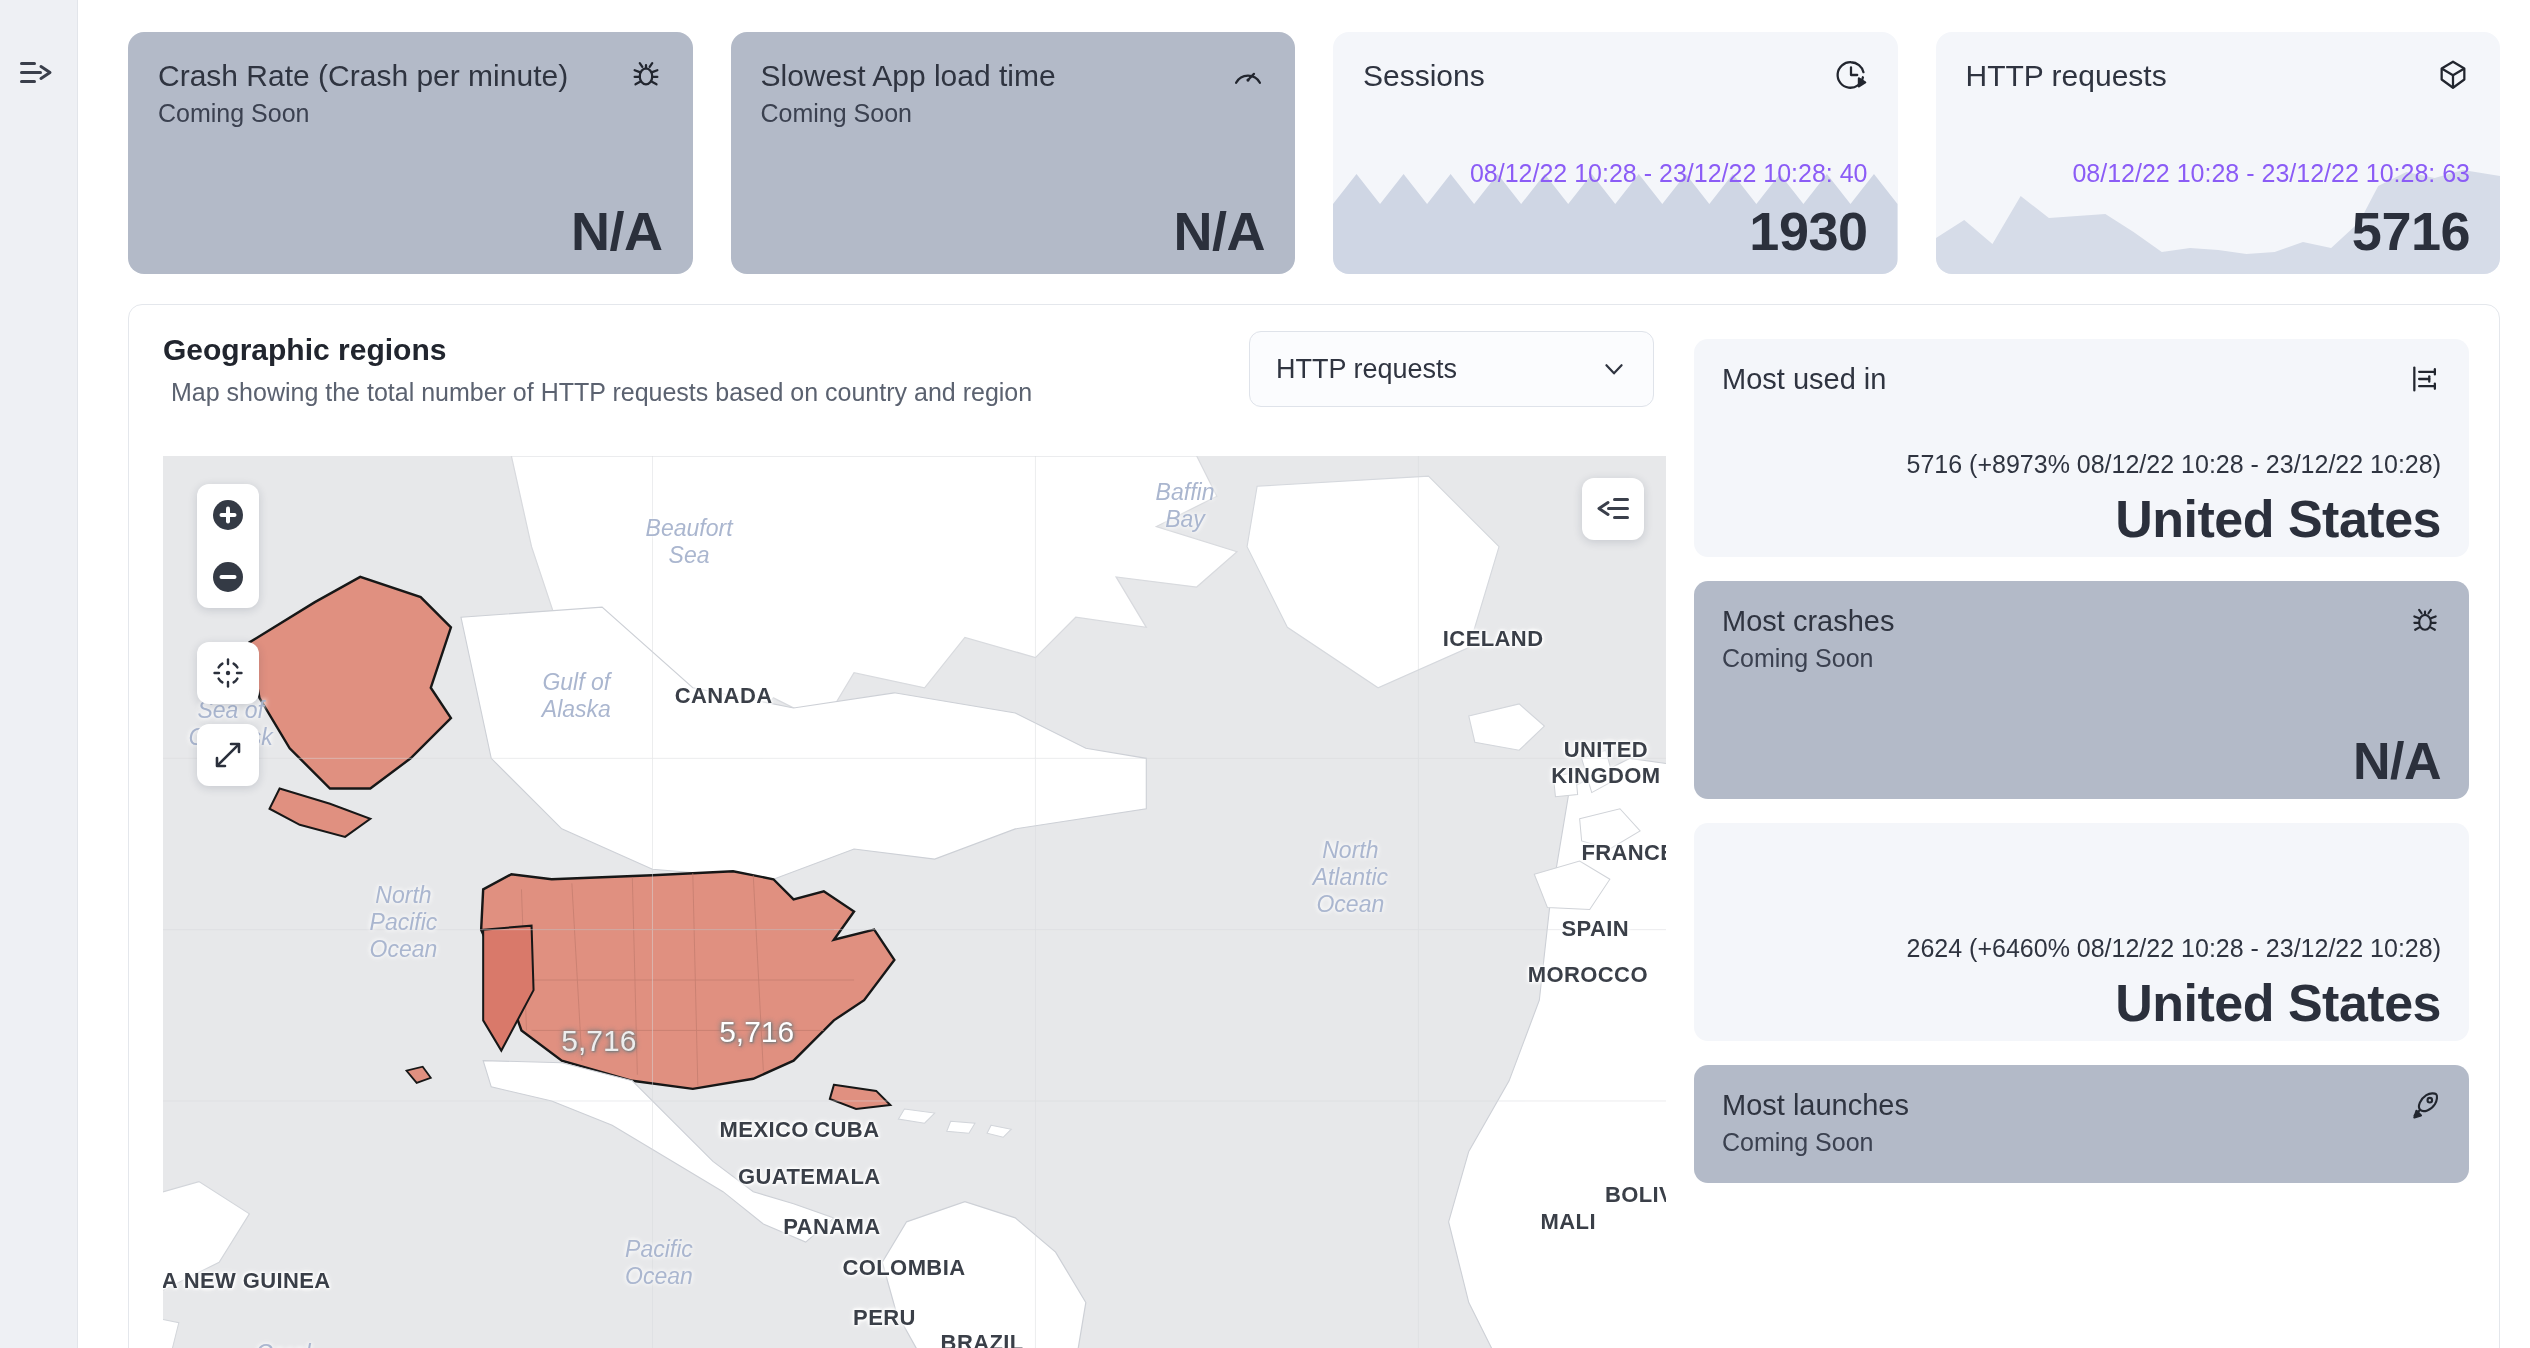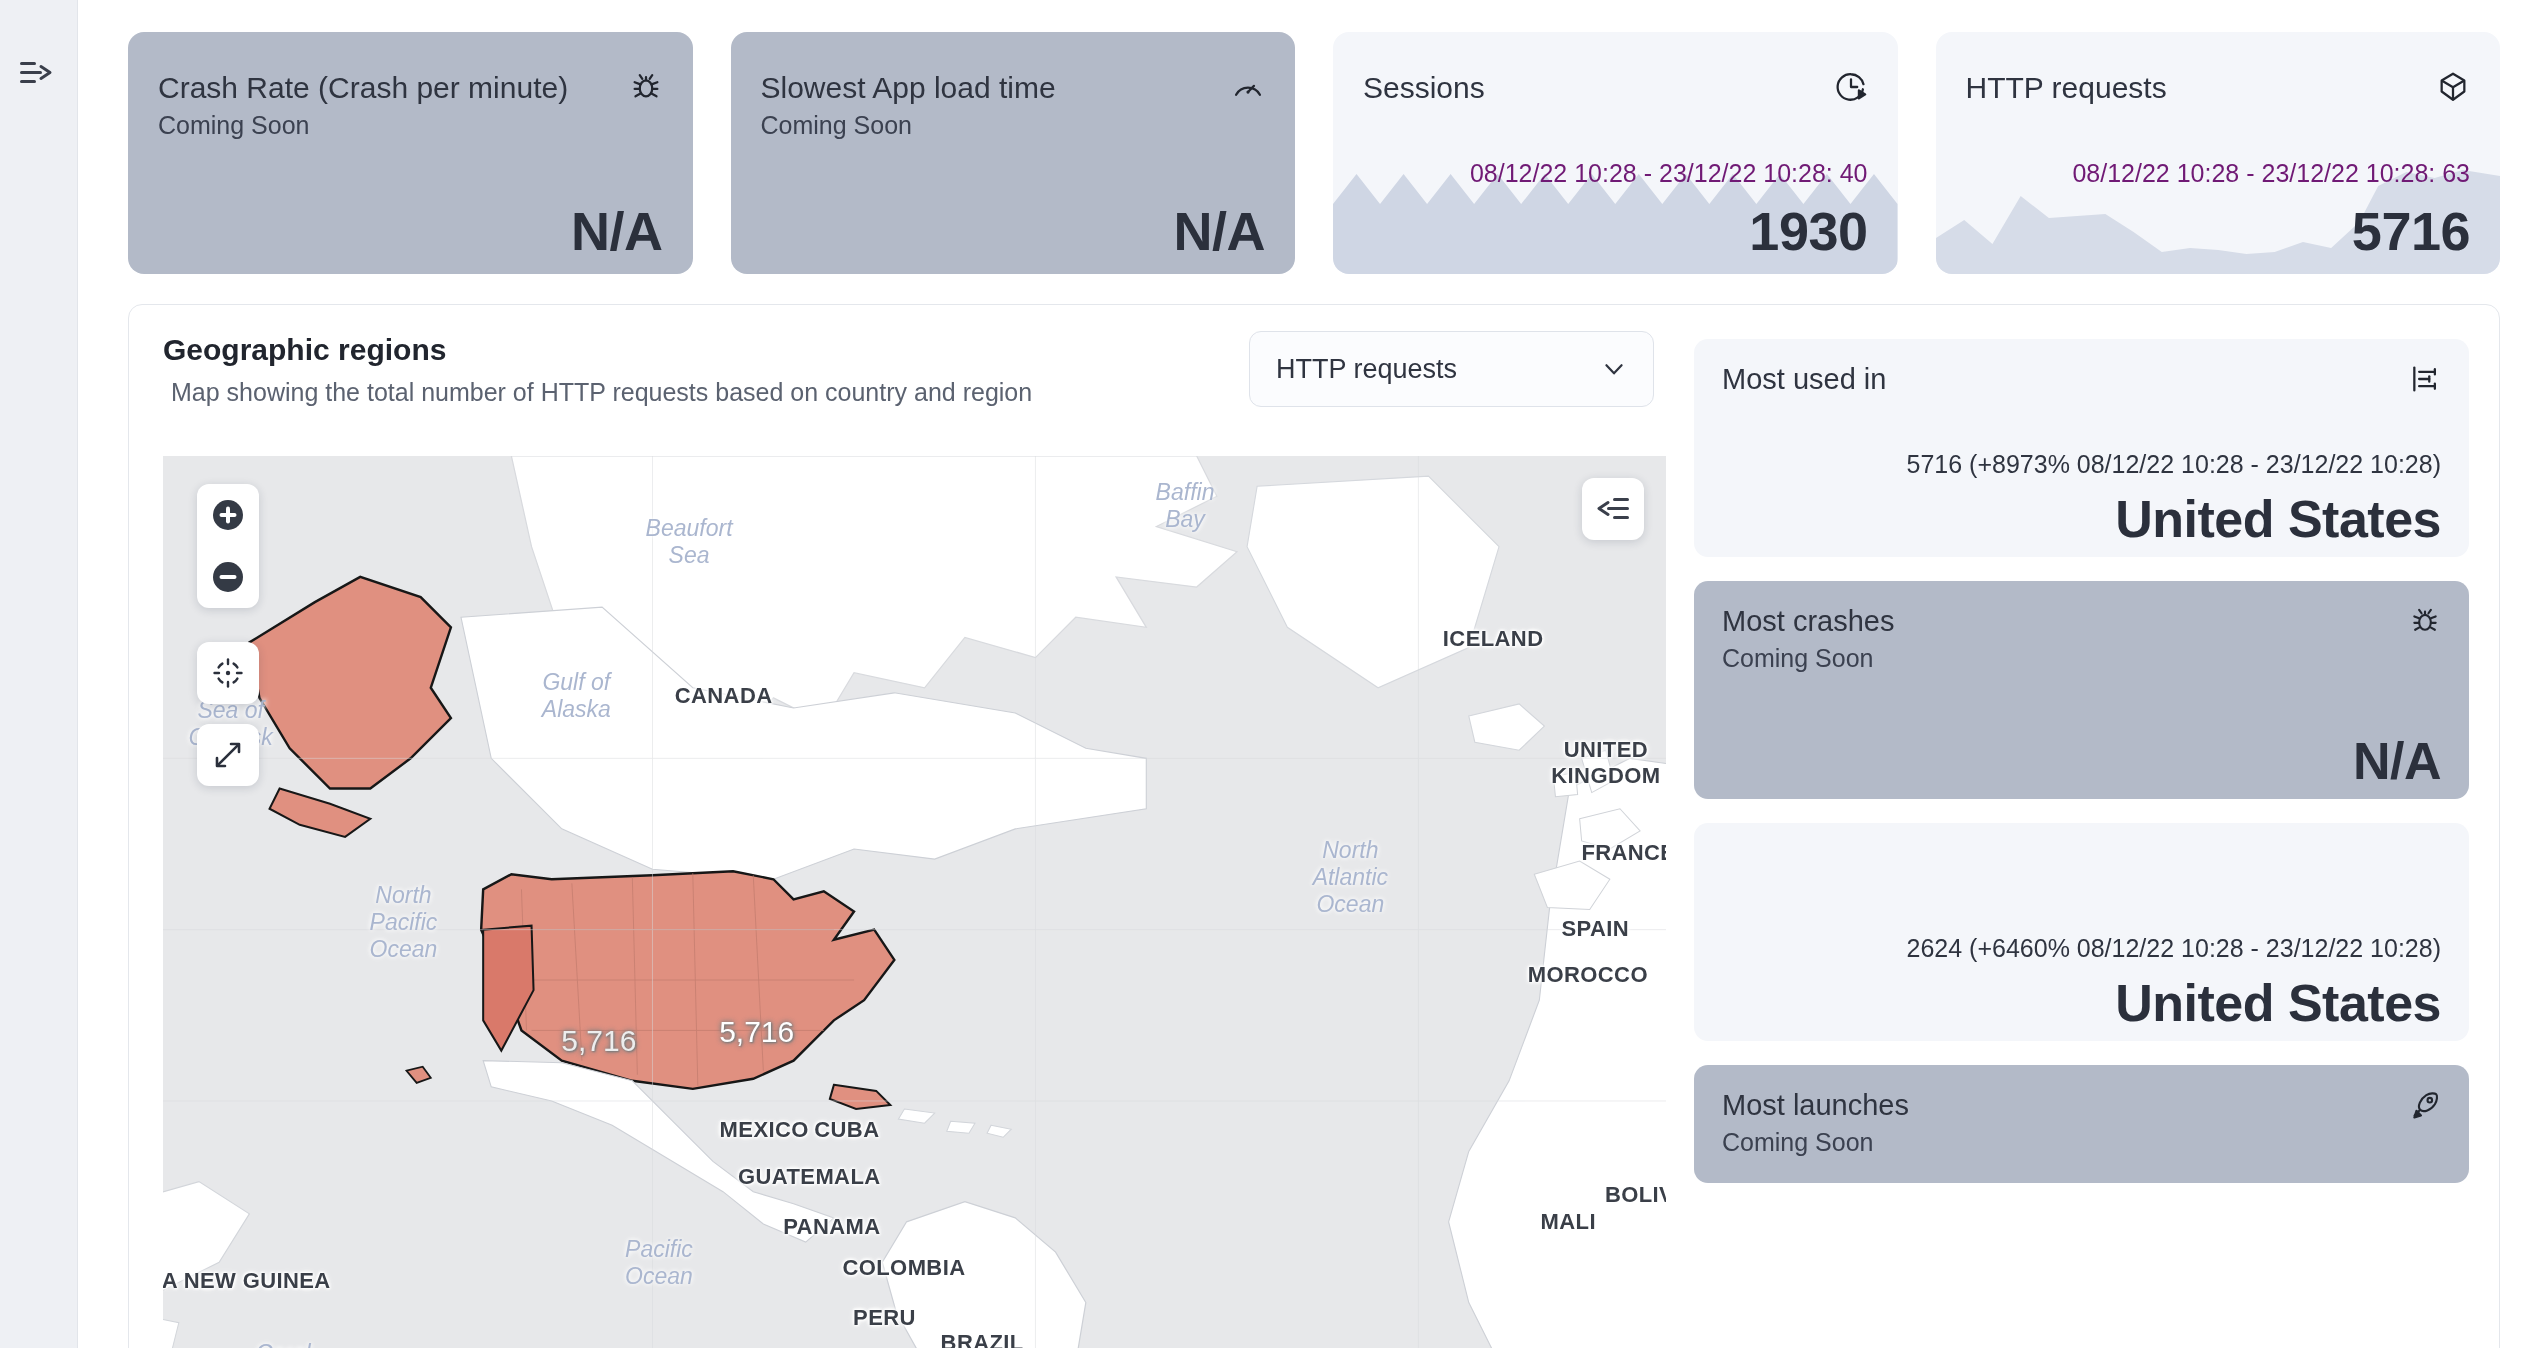--- a/index.html
+++ b/index.html
@@ -42,34 +42,34 @@
     flex: 1 1 0;
     border-radius: 16px;
     position: relative;
     overflow: hidden;
     padding: 26px 30px 20px 30px;
   }
   .kpi.muted { background: #b3bac8; }
   .kpi.light { background: #f4f6fa; }
   .kpi-head {
     display: flex; align-items: flex-start; justify-content: space-between;
-    position: relative; z-index: 3; margin-top: 12px;
+    position: relative; z-index: 3;
   }
   .kpi-title {
     font-size: 30px; line-height: 1.22; color: #2f3440; font-weight: 400;
     max-width: 82%;
   }
   .kpi-icon { width: 34px; height: 34px; flex: 0 0 34px; color: #22262f; }
   .kpi-icon svg { width: 100%; height: 100%; display: block; }
   .kpi-sub {
     font-size: 25px; color: #3b4150; margin-top: 4px; position: relative; z-index: 3;
   }
   .kpi-range {
     position: absolute; right: 30px; bottom: 86px;
-    font-size: 25px; color: #701a75; z-index: 3; white-space: nowrap; margin-top: 37px;
+    font-size: 25px; color: #8b5cf6; z-index: 3; white-space: nowrap; margin-top: 37px;
   }
   .kpi-value {
     position: absolute; right: 30px; bottom: 12px;
     font-size: 54px; font-weight: bold; color: #2b303c; z-index: 3; letter-spacing: -.5px;
   }
   .spark { position: absolute; left: 0; right: 0; bottom: 0; height: 118px; z-index: 1; }
   .spark svg { width: 100%; height: 100%; display: block; }
 
   
   .geo-panel {

